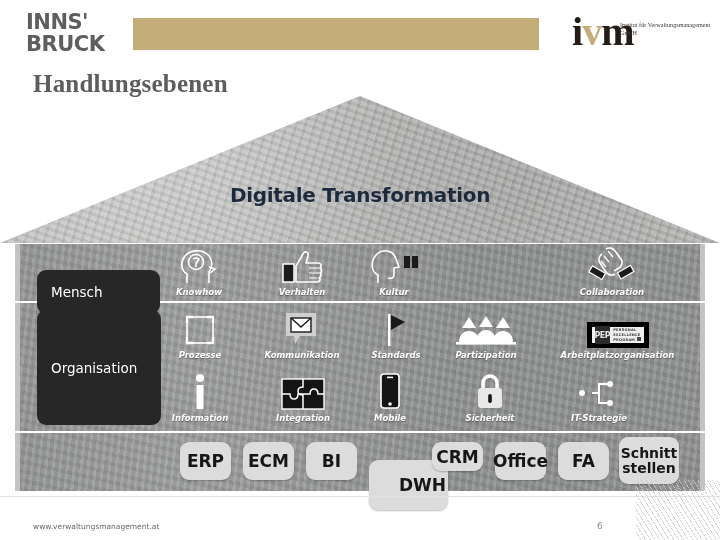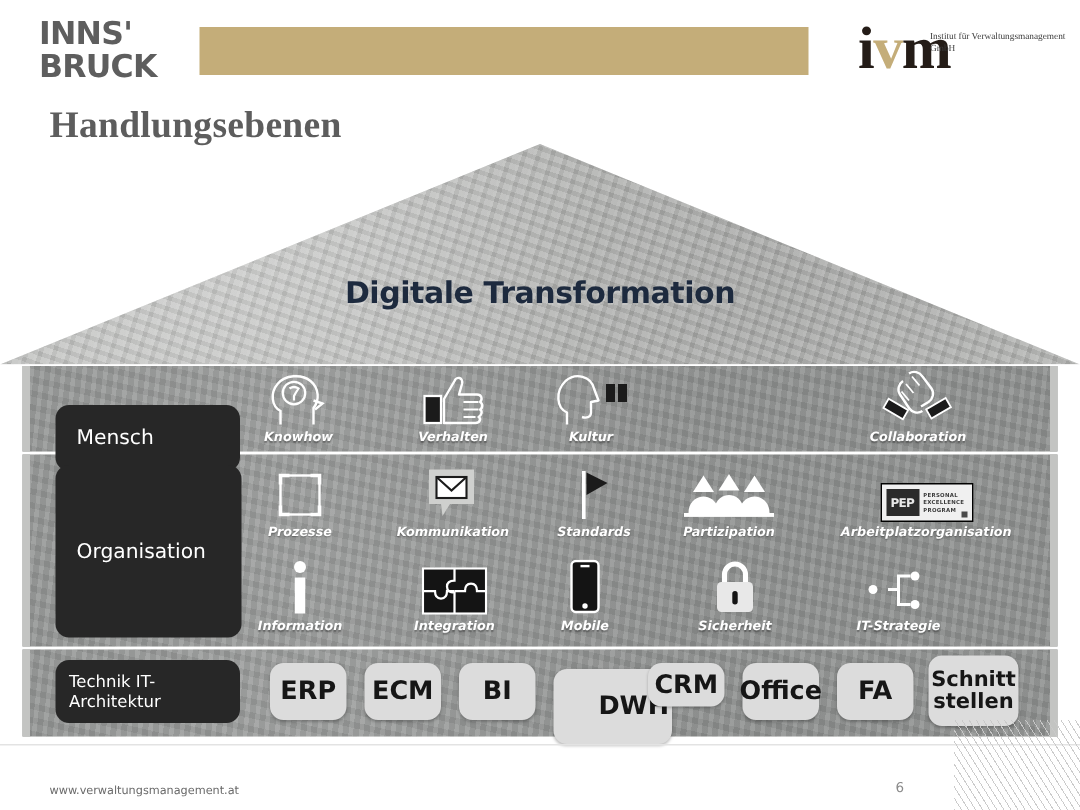--- a/index.html
+++ b/index.html
@@ -116,21 +116,21 @@
     display:flex;align-items:center;justify-content:center;text-align:center;
     color:#161616;font-size:17px;font-weight:bold;
     font-family:"DejaVu Sans", sans-serif;
     box-shadow:0 1px 2px rgba(0,0,0,.25);
     line-height:16px;
   }
   .tile.two{font-size:14px;line-height:15px;}
 
   
   .pep-card{
-    width:62px;height:26px;background:#f0f0f0;border:1px solid #000000;
+    width:62px;height:26px;background:#f0f0f0;border:5px solid #000000;
     display:flex;align-items:center;gap:3px;padding:2px 3px;box-sizing:border-box;
     position:relative;
   }
   .pep-logo{
     width:22px;height:18px;background:#2b2b2b;color:#e8e8e8;
     font-size:8px;font-weight:bold;display:flex;align-items:center;justify-content:center;
     font-family:"DejaVu Sans", sans-serif;letter-spacing:-0.5px;
   }
   .pep-lines{font-size:3.6px;line-height:5px;color:#3c3c3c;text-align:left;
     font-family:"DejaVu Sans", sans-serif;font-weight:bold;letter-spacing:.2px;}
@@ -180,23 +180,20 @@
     <div class="band" id="band-technik"></div>
   </div>
 
   <div class="roof-title">Digitale Transformation</div>
 
   <div class="level-label" id="label-mensch">
     <span>Mensch</span>
   </div>
   <div class="level-label" id="label-org">
     <span>Organisation</span>
-  </div>
-  <div class="level-label" id="label-technik">
-    <span>Technik IT-Architektur</span>
   </div>
 
   <div class="cell" style="left:145px;top:243px;">
     <div class="glyph">
       <svg width="44" height="38" viewBox="0 0 44 38">
         <path d="M10 36 L10 27 C4 24 3 15 8 9 C13 3 24 2 30 7 C36 12 36 20 32 25 L32 36" fill="none" stroke="#fff" stroke-width="1.6"></path>
         <path d="M32 20 L38 22 L33 26" fill="none" stroke="#fff" stroke-width="1.6"></path>
         <circle cx="19" cy="15" r="7.5" fill="none" stroke="#fff" stroke-width="1.5"></circle>
         <path d="M16 12 q3 -2 6 0 q-2 3 -3 5 l0 3" fill="none" stroke="#fff" stroke-width="1.5"></path>
       </svg>
@@ -359,21 +356,21 @@
         <path d="M15 14 L22 14 L22 5 L30 5" fill="none" stroke="#ffffff" stroke-width="2"></path>
         <path d="M22 14 L22 24 L30 24" fill="none" stroke="#ffffff" stroke-width="2"></path>
       </svg>
     </div>
     <span class="cap">IT-Strategie</span>
   </div>
 
   <div class="tile" style="left:180px;top:442px;width:51px;height:38px;">ERP</div>
   <div class="tile" style="left:243px;top:442px;width:51px;height:38px;">ECM</div>
   <div class="tile" style="left:306px;top:442px;width:51px;height:38px;">BI</div>
-  <div class="tile" style="left:369px;top:446px;width:51px;height:50px;padding-left:28px;">DWH</div>
+  <div class="tile" style="left:369px;top:460px;width:51px;height:50px;padding-left:28px;">DWH</div>
   <div class="tile" style="left:432px;top:442px;width:51px;height:29px;">CRM</div>
   <div class="tile" style="left:495px;top:442px;width:51px;height:38px;">Office</div>
   <div class="tile" style="left:558px;top:442px;width:51px;height:38px;">FA</div>
   <div class="tile two" style="left:619px;top:437px;width:60px;height:47px;">
     <span id="tile-schnitt">
         <span style="display:block">Schnitt</span>
         <span style="display:block">stellen</span>
       </span>
   </div>
 

